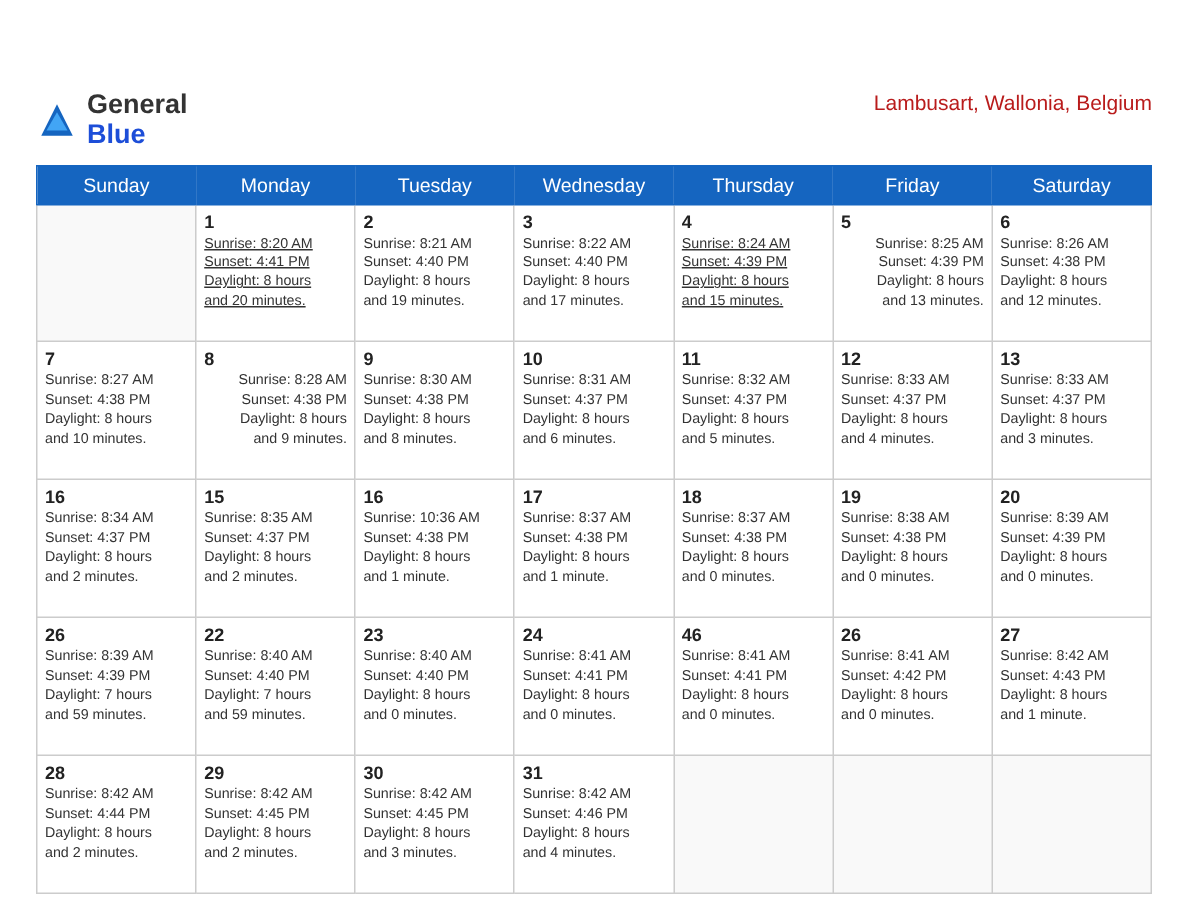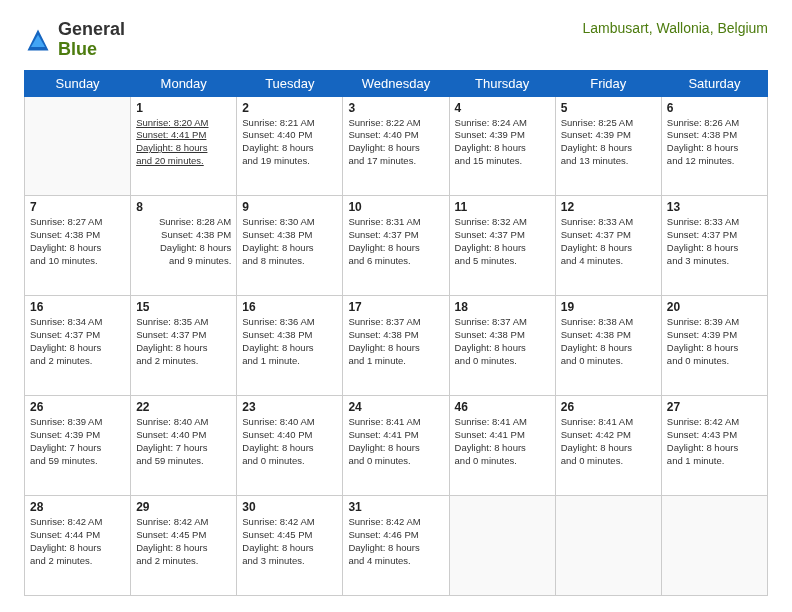--- a/index.html
+++ b/index.html
@@ -15,49 +15,50 @@
       height: 612px;
       padding: 20px 24px 16px 24px;
       display: flex;
       flex-direction: column;
     }
     .header {
       display: flex;
       justify-content: space-between;
       align-items: flex-start;
       margin-bottom: 10px;
+      margin-top: 40px;
     }
     .logo {
       display: flex;
       align-items: center;
       gap: 6px;
     }
     .logo-text {
       font-size: 18px;
       font-weight: bold;
       line-height: 1.1;
     }
     .logo-general { color: #333; }
-    .logo-blue { color: #4d7c0f; }
+    .logo-blue { color: #1d4ed8; }
     .logo-icon {
       width: 28px;
       height: 28px;
     }
     .title-block {
       text-align: right;
     }
     .month-title {
       font-size: 32px;
       font-weight: bold;
       color: #222;
       line-height: 1.1;
     }
     .subtitle {
       font-size: 14px;
-      color: #4d7c0f;
+      color: #b91c1c;
     }
     .calendar {
       flex: 1;
       border: 1px solid #ccc;
       border-collapse: collapse;
       width: 100%;
       table-layout: fixed;
       padding-left: 47px;
     }
     .calendar th {
@@ -143,28 +144,28 @@
           </td>
           <td>
             <div class="day-number">3</div>
             <div class="cell-content" style="white-space: pre-line;">Sunrise: 8:22 AM
 Sunset: 4:40 PM
 Daylight: 8 hours
 and 17 minutes.</div>
           </td>
           <td>
             <div class="day-number">4</div>
-            <div class="cell-content" style="white-space: pre-line;">Sunrise: 8:24 AM
+            <div class="cell-content" style="white-space: pre-line; text-decoration: underline;">Sunrise: 8:24 AM
 Sunset: 4:39 PM
 Daylight: 8 hours
 and 15 minutes.</div>
           </td>
           <td>
             <div class="day-number">5</div>
-            <div class="cell-content" style="white-space: pre-line;">Sunrise: 8:25 AM
+            <div class="cell-content" style="white-space: pre-line; text-align: right;">Sunrise: 8:25 AM
 Sunset: 4:39 PM
 Daylight: 8 hours
 and 13 minutes.</div>
           </td>
           <td>
             <div class="day-number">6</div>
             <div class="cell-content" style="white-space: pre-line;">Sunrise: 8:26 AM
 Sunset: 4:38 PM
 Daylight: 8 hours
 and 12 minutes.</div>
@@ -231,21 +232,21 @@
           </td>
           <td>
             <div class="day-number">15</div>
             <div class="cell-content" style="white-space: pre-line;">Sunrise: 8:35 AM
 Sunset: 4:37 PM
 Daylight: 8 hours
 and 2 minutes.</div>
           </td>
           <td>
             <div class="day-number">16</div>
-            <div class="cell-content" style="white-space: pre-line;">Sunrise: 8:36 AM
+            <div class="cell-content" style="white-space: pre-line;">Sunrise: 10:36 AM
 Sunset: 4:38 PM
 Daylight: 8 hours
 and 1 minute.</div>
           </td>
           <td>
             <div class="day-number">17</div>
             <div class="cell-content" style="white-space: pre-line;">Sunrise: 8:37 AM
 Sunset: 4:38 PM
 Daylight: 8 hours
 and 1 minute.</div>

